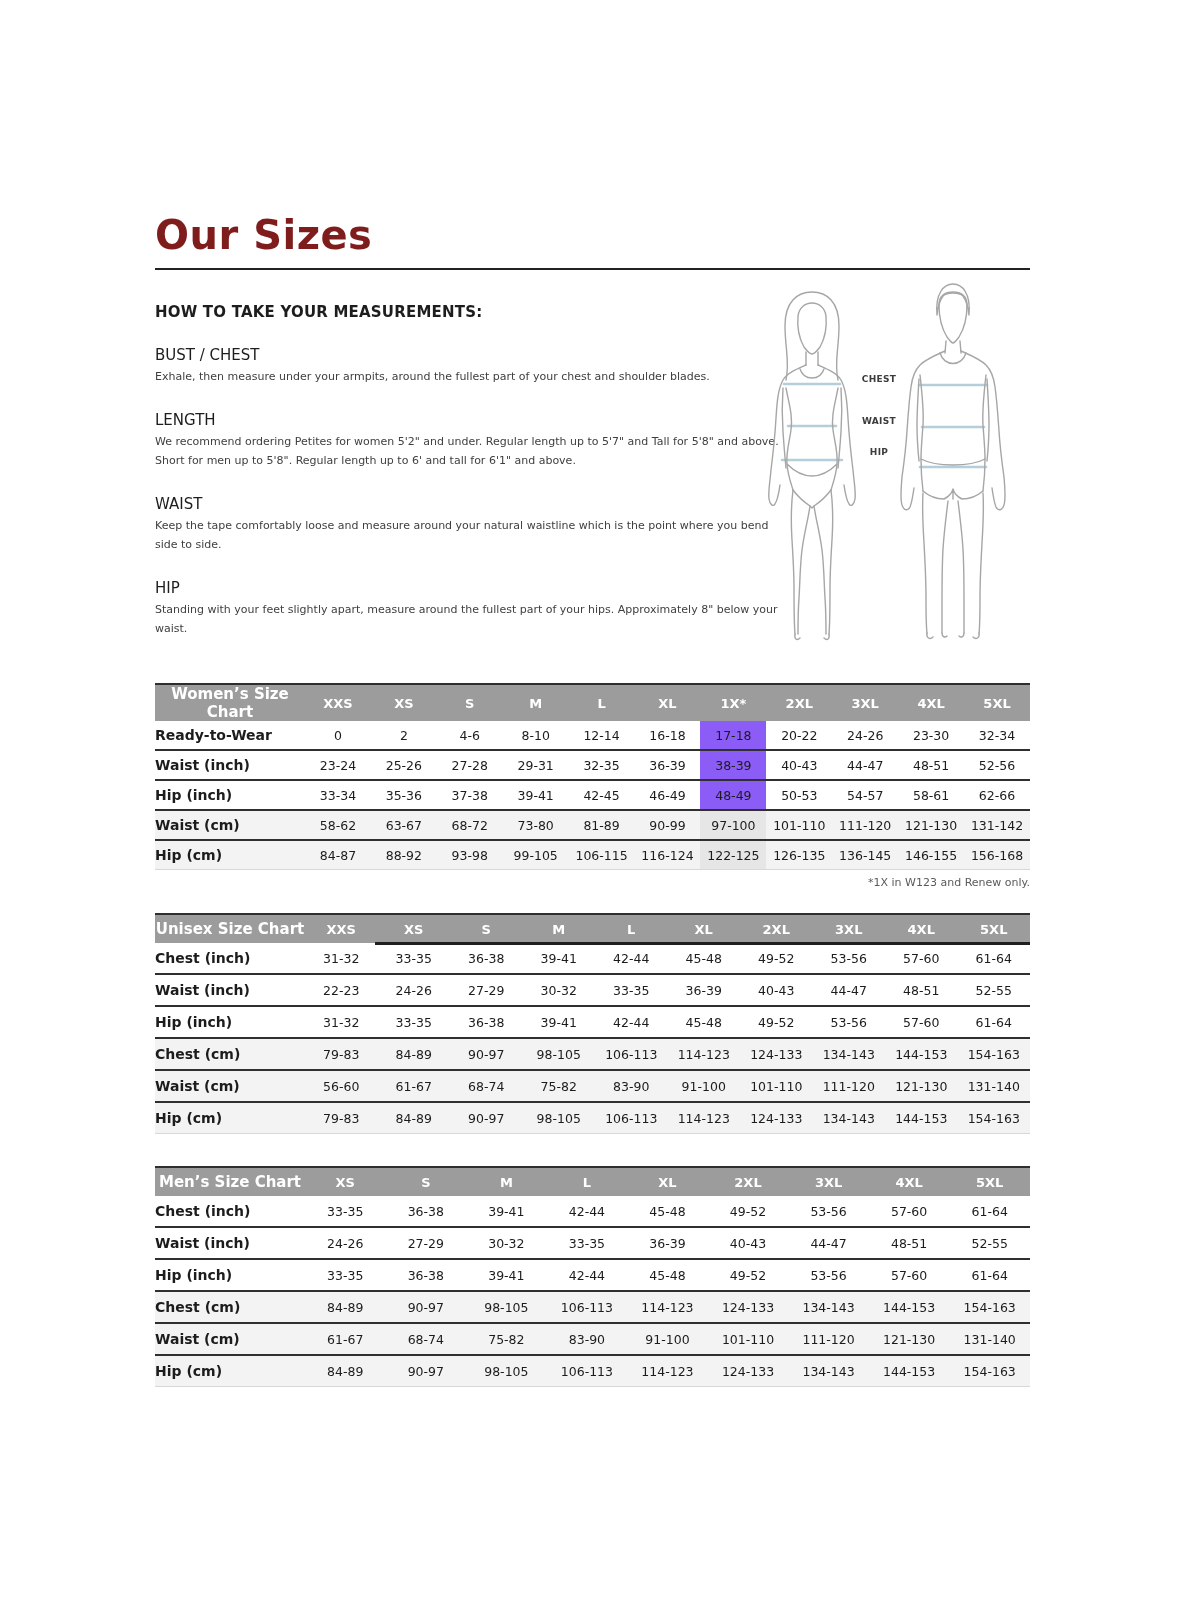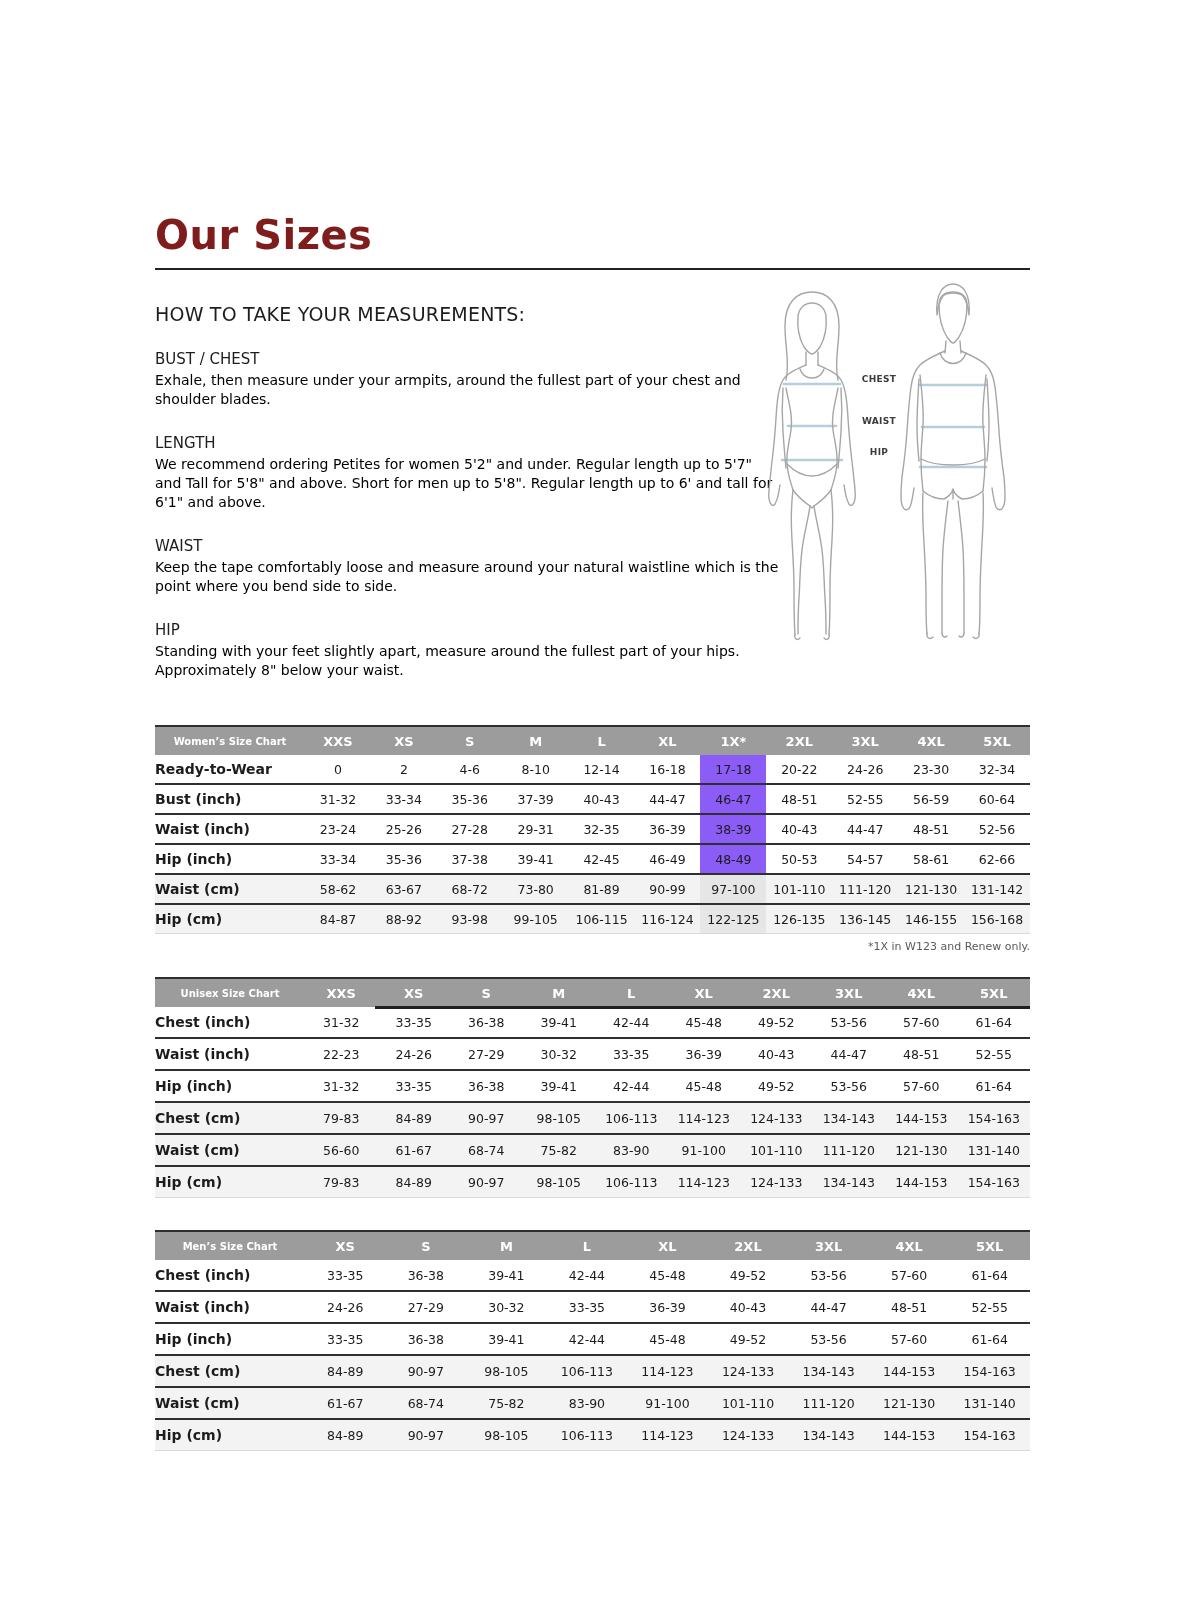--- a/index.html
+++ b/index.html
@@ -7,24 +7,24 @@
     width:1200px;height:1600px;position:relative;overflow:hidden;
     background:#ffffff;color:#1d1d1d;
     font-family:"DejaVu Sans","Liberation Sans",sans-serif;
   }
   .content{position:absolute;left:155px;top:0;width:875px;}
   .page-title{
     margin:210px 0 0 0;font-size:40px;line-height:50px;font-weight:bold;
     letter-spacing:0.5px;color:#7f1d1d;
   }
   .title-rule{border:none;border-top:2.5px solid #222;margin:8px 0 0 0;width:100%;}
-  .how-to{margin-top:33px;font-size:19px;font-weight:normal;letter-spacing:0.2px;}
+  .how-to{margin-top:33px;font-size:15px;font-weight:bold;letter-spacing:0.2px;}
   .sec{width:625px;}
   .sec-h{margin-top:25px;font-size:15px;font-weight:normal;}
-  .sec-b{margin-top:3px;font-size:14px;line-height:19px;color:#000000;}
+  .sec-b{margin-top:3px;font-size:11px;line-height:19px;color:#404040;}
 
   
   .figures{position:absolute;left:740px;top:280px;width:300px;height:368px;}
   .figures svg{position:absolute;stroke:#a6a6a6;fill:none;stroke-width:1.4;stroke-linecap:round;stroke-linejoin:round;}
   svg .mline{stroke:#b5ced9;stroke-width:2.6;}
   .fig-woman{left:12px;top:8px;}
   .fig-man{left:146px;top:1px;}
   .fig-label{
     position:absolute;left:113px;width:52px;text-align:center;
     font-size:9px;font-weight:bold;color:#3c3c3c;letter-spacing:0.3px;
@@ -37,21 +37,21 @@
   .w-unisex{margin-top:24px;}
   .w-men{margin-top:32px;}
   table.size-table{
     width:100%;border-collapse:collapse;table-layout:fixed;
     border-top:2.5px solid #2e2e2e;border-bottom:1px solid #d8d8d8;
   }
   table.size-table th{
     background:#9c9c9c;color:#ffffff;font-size:13px;font-weight:bold;
     height:28px;text-align:center;padding:0;
   }
-  table.size-table th.lbl-h{font-size:10px;}
+  table.size-table th.lbl-h{font-size:15px;}
   table.size-table td{
     text-align:center;font-size:12.5px;padding:0;color:#1c1c1c;
   }
   .w-women td{height:28px;}
   .w-unisex td,.w-men td{height:30px;}
   table.size-table td.lbl{
     text-align:left;font-weight:bold;font-size:14px;padding-right:16px;
   }
   table.size-table tbody td{border-top:2px solid #2f2f2f;}
   table.size-table tbody tr:first-child td{border-top:none;}
@@ -129,34 +129,20 @@
             <td>8-10</td>
             <td>12-14</td>
             <td>16-18</td>
             <td class="hl">17-18</td>
             <td>20-22</td>
             <td>24-26</td>
             <td>23-30</td>
             <td>32-34</td>
           </tr>
           <tr>
-            <td class="lbl">Bust (inch)</td>
-            <td>31-32</td>
-            <td>33-34</td>
-            <td>35-36</td>
-            <td>37-39</td>
-            <td>40-43</td>
-            <td>44-47</td>
-            <td class="hl">46-47</td>
-            <td>48-51</td>
-            <td>52-55</td>
-            <td>56-59</td>
-            <td>60-64</td>
-          </tr>
-          <tr>
             <td class="lbl">Waist (inch)</td>
             <td>23-24</td>
             <td>25-26</td>
             <td>27-28</td>
             <td>29-31</td>
             <td>32-35</td>
             <td>36-39</td>
             <td class="hl">38-39</td>
             <td>40-43</td>
             <td>44-47</td>

